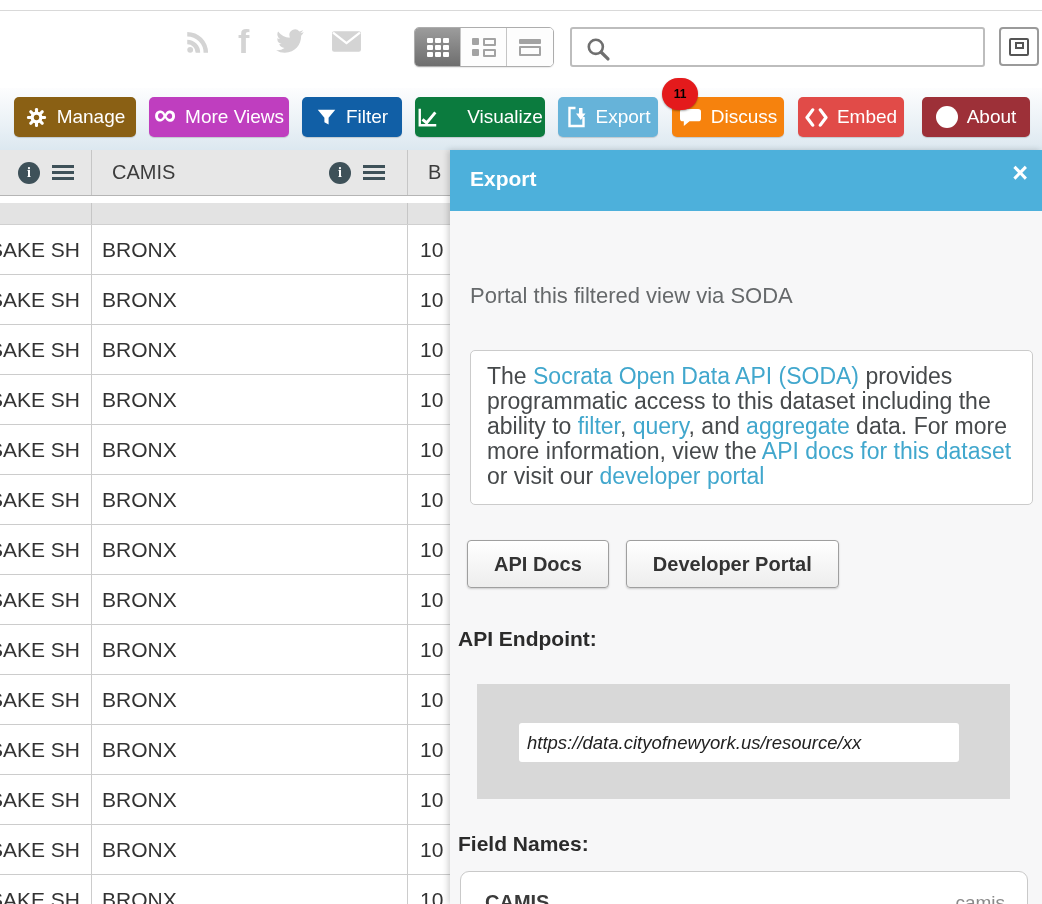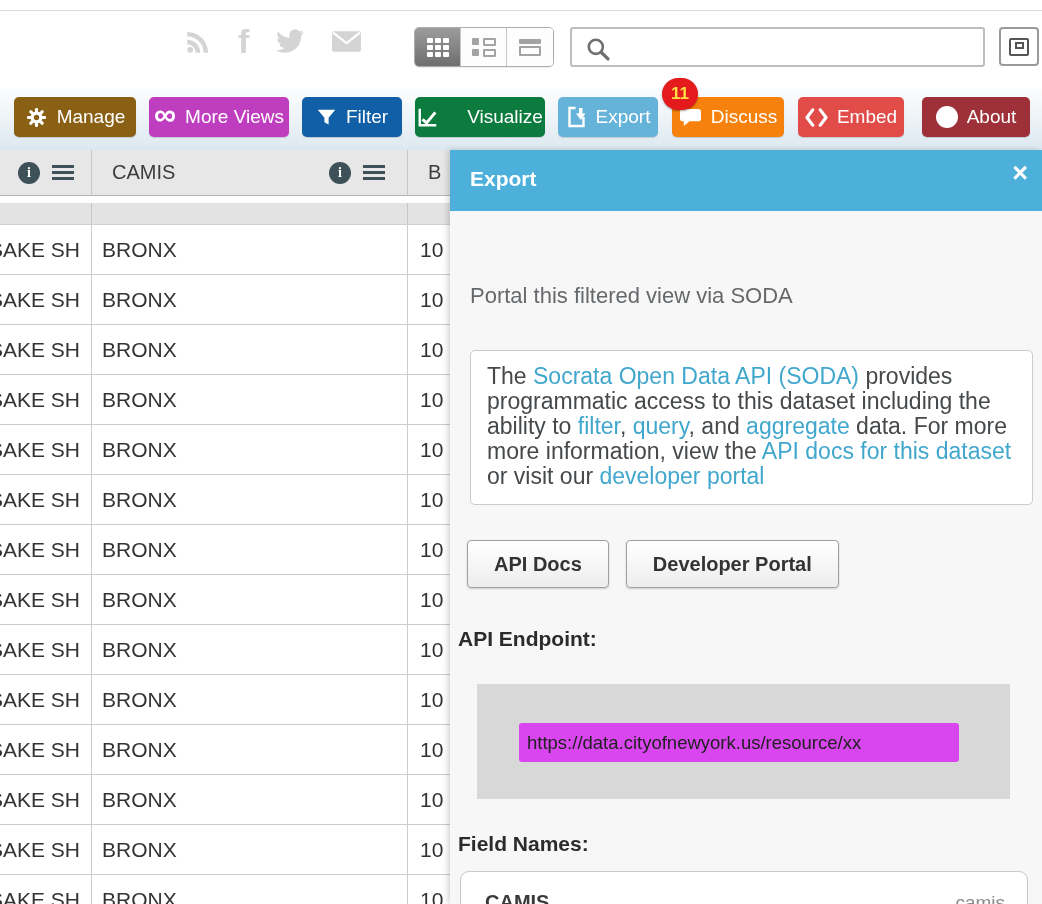--- a/index.html
+++ b/index.html
@@ -48,21 +48,21 @@
     background:linear-gradient(#fdfdfe 0%, #eaf1f6 60%, #dce8f0 100%); }
   .btn { position:absolute; top:9px; height:40px; border-radius:5px; color:#fff;
     display:flex; align-items:center; justify-content:center; gap:9px; font-size:19px;
     box-shadow:0 1px 1px rgba(0,0,0,.15); white-space:nowrap; }
   .btn .bicon { display:flex; align-items:center; justify-content:center; }
   .inf-glyph { font-size:31px; font-weight:bold; line-height:20px; margin-top:-4px; }
   .about-ic { width:22px; height:22px; background:#fff; border-radius:50%;
     display:flex; align-items:center; justify-content:center;
     font-family:"Liberation Serif", serif; font-style:italic; font-weight:bold; font-size:17px; }
   .badge { position:absolute; left:662px; top:-10px; min-width:36px; height:31px; padding:16px 8px;
-    background:#e41a1c; border-radius:16px; color:#fde047; font-weight:bold; font-size:17px;
+    background:#e41a1c; border-radius:16px; color:#000000; font-weight:bold; font-size:12px;
     display:flex; align-items:center; justify-content:center; z-index:12;
     box-shadow:0 1px 2px rgba(0,0,0,.35); }
 
   
   .table-area { position:absolute; top:150px; left:0; width:1042px; bottom:0; background:#fff; }
   .thead { height:46px; background:#e7e7e7; border-bottom:1px solid #b5b5b5; display:flex; }
   .th { position:relative; border-right:1px solid #c6c6c6; display:flex; align-items:center;
     font-size:20px; color:#3c3c3c; }
   .th1 { width:92px; } .th2 { width:316px; padding-left:20px; } .th3 { flex:1; padding-left:20px; }
   .hicons { position:absolute; display:flex; align-items:center; gap:12px; }
@@ -103,22 +103,22 @@
 
   .action-row { position:absolute; top:287px; left:17px; display:flex; gap:17px; }
   .api-btn { height:48px; padding:0 26px; background:linear-gradient(#ffffff,#ededed);
     border:1px solid #9f9f9f; border-radius:4px; font-weight:bold; font-size:20px; color:#333;
     display:flex; align-items:center; box-shadow:0 1px 2px rgba(0,0,0,.18);text-align:right; }
 
   .sect-label { position:absolute; left:8px; font-weight:bold; font-size:21px; color:#2b2b2b; }
   .endpoint-label { top:374px; }
   .gray-box { position:absolute; top:431px; left:27px; width:533px; height:115px; background:#d8d8d8; }
   .endpoint-input { position:absolute; top:39px; left:42px; width:440px; height:39px;
-    background:#d946ef; border:none; border-radius:3px; padding:0 17px 0 8px; font-size:18.5px; color:#222;
-    font-family:"Liberation Sans", sans-serif; outline:none; white-space:nowrap; overflow:hidden; }
+    background:#ffffff; border:none; border-radius:3px; padding:0 17px 0 8px; font-size:18.5px; color:#222;
+    font-family:"Liberation Sans", sans-serif; outline:none; white-space:nowrap; overflow:hidden;font-style:italic; }
   .fields-label { top:579px; }
   .fields-box { position:absolute; top:618px; left:10px; width:568px; height:200px;
     background:#fff; border:1px solid #c9c9c9; border-radius:9px; overflow:hidden; }
   .field-row { display:flex; justify-content:space-between; align-items:baseline; padding:19px 22px 0 24px; }
   .fname { font-weight:bold; font-size:20px; color:#3a3a3a; }
   .fapi { font-size:19px; color:#8a8a8a; }
 </style>
 </head>
 <body>
 

